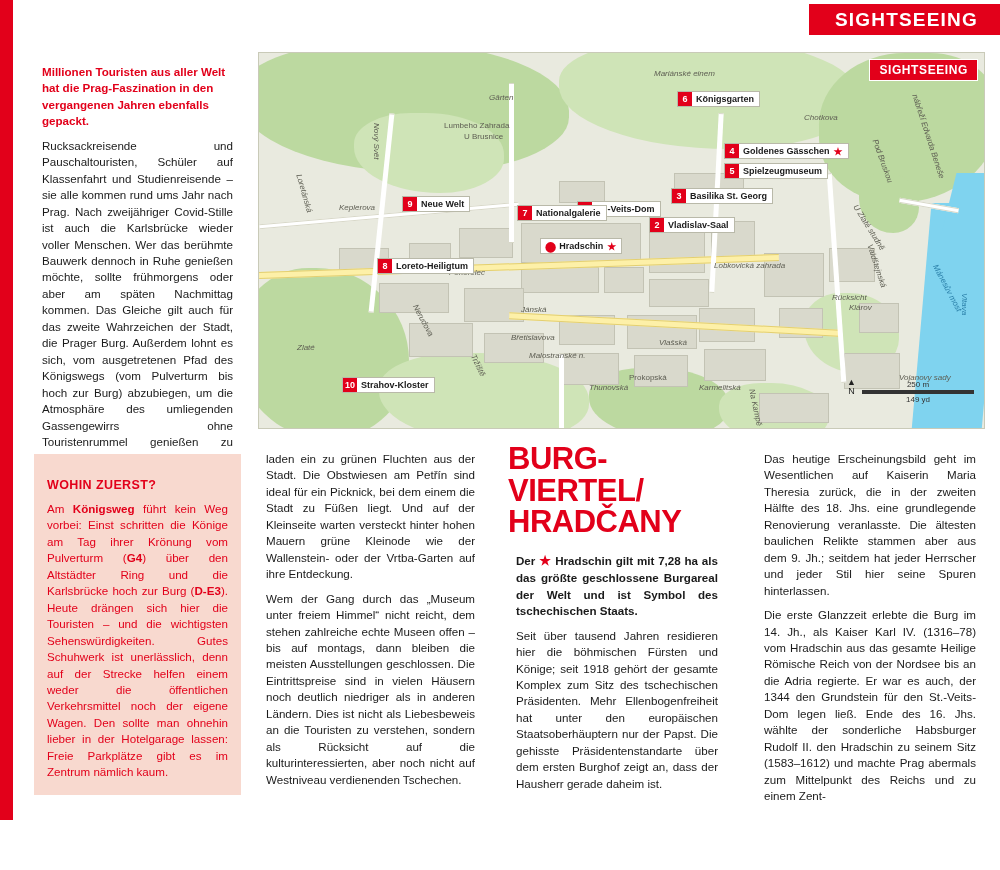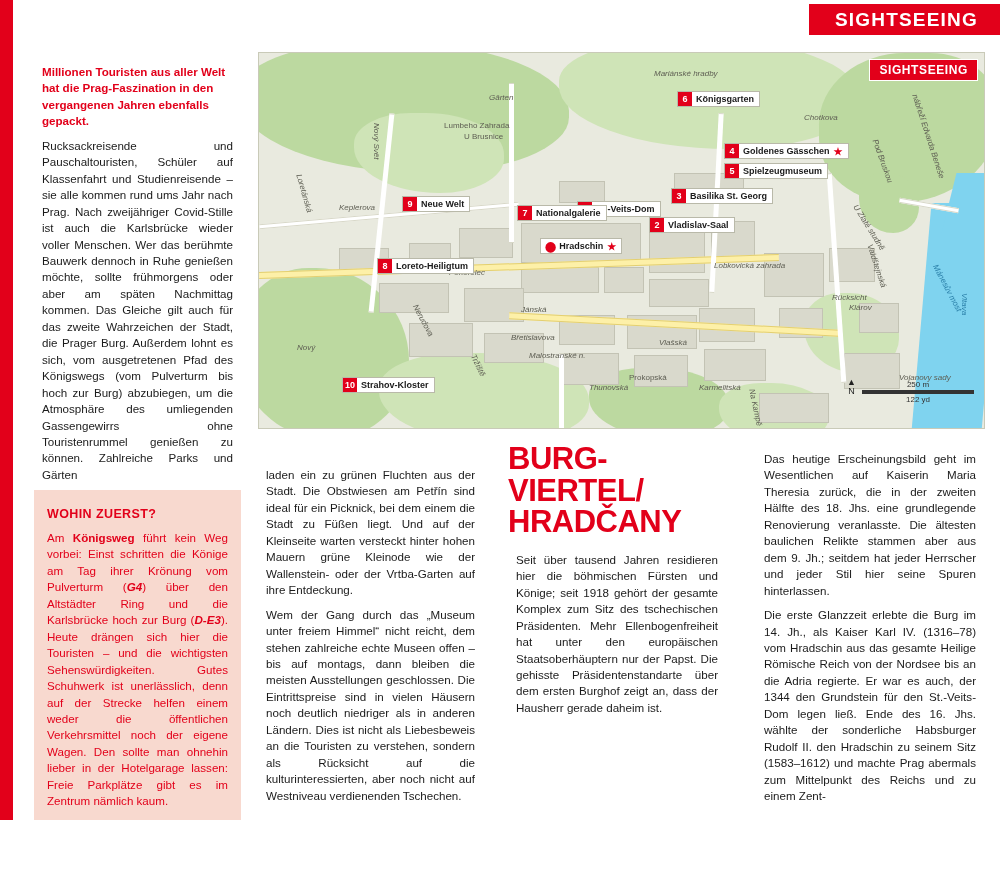--- a/index.html
+++ b/index.html
@@ -144,45 +144,44 @@
   .col1 { left: 34px; top: 56px; width: 207px; }
   .col1 .lead {
     color: #e2001a;
     font-weight: bold;
     margin-bottom: 3px;
     text-align: left;
     hyphens: auto;
   }
   .infobox {
     position: absolute;
-    left: 34px; top: 490px;
+    left: 34px; top: 454px;
     width: 207px;
     background: #f8d9cf;
-    padding: 17px 13px 14px 13px;
+    padding: 24px 13px 14px 13px;
   }
   .infobox h3 {
     margin: 0 0 9px 0;
     color: #e2001a;
     font-size: 12.5px;
     font-weight: bold;
     letter-spacing: .4px;
   }
   .infobox p {
     margin: 0;
     color: #e2001a;
     font-size: 11.6px;
     line-height: 1.42;
     text-align: justify;
   }
   .infobox b { font-weight: bold; }
   .infobox .ref {
-    font-style: italic;
-    font-weight: bold;
-  }
-  .col2 { left: 258px; top: 459px; width: 225px; }
+    font-weight: bold;
+  }
+  .col2 { left: 258px; top: 443px; width: 225px; }
   .col3 { left: 508px; top: 443px; width: 218px; }
   .col4 { left: 756px; top: 443px; width: 228px; }
 
   .bigtitle {
     color: #e2001a;
     font-weight: bold;
     font-size: 31px;
     line-height: 1.02;
     letter-spacing: -0.5px;
     margin: 0 0 14px 0;
@@ -261,30 +260,30 @@
     <div class="map-road" style="left:0px; top:160px; width:260px; height:5px; transform:rotate(-5deg);"></div>
     <div class="map-road" style="left:120px; top:60px; width:5px; height:200px; transform:rotate(6deg);"></div>
     <div class="map-road" style="left:250px; top:30px; width:5px; height:160px;"></div>
     <div class="map-road" style="left:455px; top:60px; width:5px; height:180px; transform:rotate(3deg);"></div>
     <div class="map-road" style="left:575px; top:120px; width:5px; height:210px; transform:rotate(-4deg);"></div>
     <div class="map-road" style="left:300px; top:300px; width:5px; height:90px;"></div>
     <div class="map-road" style="left:640px; top:150px; width:60px; height:5px; transform:rotate(10deg);"></div>
 
     <div class="map-title">SIGHTSEEING</div>
 
-    <div class="map-label it" style="left:395px; top:16px;">Mariánské hradby</div>
+    <div class="map-label it" style="left:395px; top:16px;">Mariánské einem</div>
     <div class="map-label it" style="left:230px; top:40px;">Gärten</div>
     <div class="map-label it" style="left:545px; top:60px;">Chotkova</div>
     <div class="map-label" style="left:185px; top:68px;">Lumbeho Zahrada</div>
     <div class="map-label" style="left:205px; top:79px;">U Brusnice</div>
     <div class="map-label it" style="left:122px; top:70px; transform:rotate(90deg); transform-origin:left top;">Nový Svět</div>
     <div class="map-label it" style="left:80px; top:150px;">Keplerova</div>
     <div class="map-label it" style="left:44px; top:120px; transform:rotate(74deg); transform-origin:left top;">Loretánská</div>
     <div class="map-label it" style="left:190px; top:215px;">Pohořelec</div>
-    <div class="map-label it" style="left:38px; top:290px;">Nový</div>
+    <div class="map-label it" style="left:38px; top:290px;">Zlaté</div>
     <div class="map-label it" style="left:160px; top:250px; transform:rotate(62deg); transform-origin:left top;">Nerudova</div>
     <div class="map-label it" style="left:262px; top:252px;">Jánská</div>
     <div class="map-label it" style="left:252px; top:280px;">Břetislavova</div>
     <div class="map-label it" style="left:270px; top:298px;">Malostranské n.</div>
     <div class="map-label it" style="left:400px; top:285px;">Vlašská</div>
     <div class="map-label it" style="left:218px; top:300px; transform:rotate(64deg); transform-origin:left top;">Tržiště</div>
     <div class="map-label it" style="left:330px; top:330px;">Thunovská</div>
     <div class="map-label it" style="left:455px; top:208px;">Lobkovická zahrada</div>
     <div class="map-label" style="left:370px; top:320px;text-align:right;">Prokopská</div>
     <div class="map-label it" style="left:440px; top:330px;">Karmelitská</div>
@@ -348,41 +347,42 @@
     </div>
 
     <div class="northarrow">
       <div>▲</div>
       <div>N</div>
     </div>
 
     <div class="scalebar">
       <div>250 m</div>
       <div class="bar"></div>
-      <div>122 yd</div>
+      <div>149 yd</div>
     </div>
   </div>
 
   <div class="col col1">
     <p class="lead">Millionen Touristen aus aller Welt hat die Prag-Faszination in den vergangenen Jahren ebenfalls gepackt.</p>
     <p>Rucksackreisende und Pauschaltouristen, Schüler auf Klassenfahrt und Studienreisende – sie alle kommen rund ums Jahr nach Prag. Nach zweijähriger Covid-Stille ist auch die Karlsbrücke wieder voller Menschen. Wer das berühmte Bauwerk dennoch in Ruhe genießen möchte, sollte frühmorgens oder aber am späten Nachmittag kommen. Das Gleiche gilt auch für das zweite Wahrzeichen der Stadt, die Prager Burg. Außerdem lohnt es sich, vom ausgetretenen Pfad des Königswegs (vom Pulverturm bis hoch zur Burg) abzubiegen, um die Atmosphäre des umliegenden Gassengewirrs ohne Touristenrummel genießen zu können. Zahlreiche Parks und Gärten</p>
   </div>
 
   <div class="infobox">
     <h3>WOHIN ZUERST?</h3>
     <p><span>Am </span><b>Königsweg</b><span> führt kein Weg vorbei: Einst schritten die Könige am Tag ihrer Krönung vom Pulverturm (</span><span class="ref">G4</span><span>) über den Altstädter Ring und die Karlsbrücke hoch zur Burg (</span><span class="ref">D-E3</span><span>). Heute drängen sich hier die Touristen – und die wichtigsten Sehenswürdigkeiten. Gutes Schuhwerk ist unerlässlich, denn auf der Strecke helfen einem weder die öffentlichen Verkehrsmittel noch der eigene Wagen. Den sollte man ohnehin lieber in der Hotelgarage lassen: Freie Parkplätze gibt es im Zentrum nämlich kaum.</span></p>
   </div>
 
   <div class="col col2">
     <p>laden ein zu grünen Fluchten aus der Stadt. Die Obstwiesen am Petřín sind ideal für ein Picknick, bei dem einem die Stadt zu Füßen liegt. Und auf der Kleinseite warten versteckt hinter hohen Mauern grüne Kleinode wie der Wallenstein- oder der Vrtba-Garten auf ihre Entdeckung.</p>
     <p style="margin-top:2px;">Wem der Gang durch das „Museum unter freiem Himmel“ nicht reicht, dem stehen zahlreiche echte Museen offen – bis auf montags, dann bleiben die meisten Ausstellungen geschlossen. Die Eintrittspreise sind in vielen Häusern noch deutlich niedriger als in anderen Ländern. Dies ist nicht als Liebesbeweis an die Touristen zu verstehen, sondern als Rücksicht auf die kulturinteressierten, aber noch nicht auf Westniveau verdienenden Tschechen.</p>
   </div>
 
   <div class="col col3">
     <h1 class="bigtitle">BURG-VIERTEL/ HRADČANY</h1>
+    <p class="bold-intro"><span>Der </span><span class="redstar">★</span><span> Hradschin gilt mit 7,28 ha als das größte geschlossene Burgareal der Welt und ist Symbol des tschechischen Staats.</span></p>
     <p style="margin-top:2px;">Seit über tausend Jahren residieren hier die böhmischen Fürsten und Könige; seit 1918 gehört der gesamte Komplex zum Sitz des tschechischen Präsidenten. Mehr Ellenbogenfreiheit hat unter den europäischen Staatsoberhäuptern nur der Papst. Die gehisste Präsidentenstandarte über dem ersten Burghof zeigt an, dass der Hausherr gerade daheim ist.</p>
   </div>
 
   <div class="col col4">
     <p>Das heutige Erscheinungsbild geht im Wesentlichen auf Kaiserin Maria Theresia zurück, die in der zweiten Hälfte des 18. Jhs. eine grundlegende Renovierung veranlasste. Die ältesten baulichen Relikte stammen aber aus dem 9. Jh.; seitdem hat jeder Herrscher und jeder Stil hier seine Spuren hinterlassen.</p>
     <p style="margin-top:2px;">Die erste Glanzzeit erlebte die Burg im 14. Jh., als Kaiser Karl IV. (1316–78) vom Hradschin aus das gesamte Heilige Römische Reich von der Nordsee bis an die Adria regierte. Er war es auch, der 1344 den Grundstein für den St.-Veits-Dom legen ließ. Ende des 16. Jhs. wählte der sonderliche Habsburger Rudolf II. den Hradschin zu seinem Sitz (1583–1612) und machte Prag abermals zum Mittelpunkt des Reichs und zu einem Zent-</p>
   </div>
 
   <div class="footer-rule" style="left:213px; top:847px; width:62px;"></div>
   <div class="page-num" style="left:246px; top:838px;">30</div>

